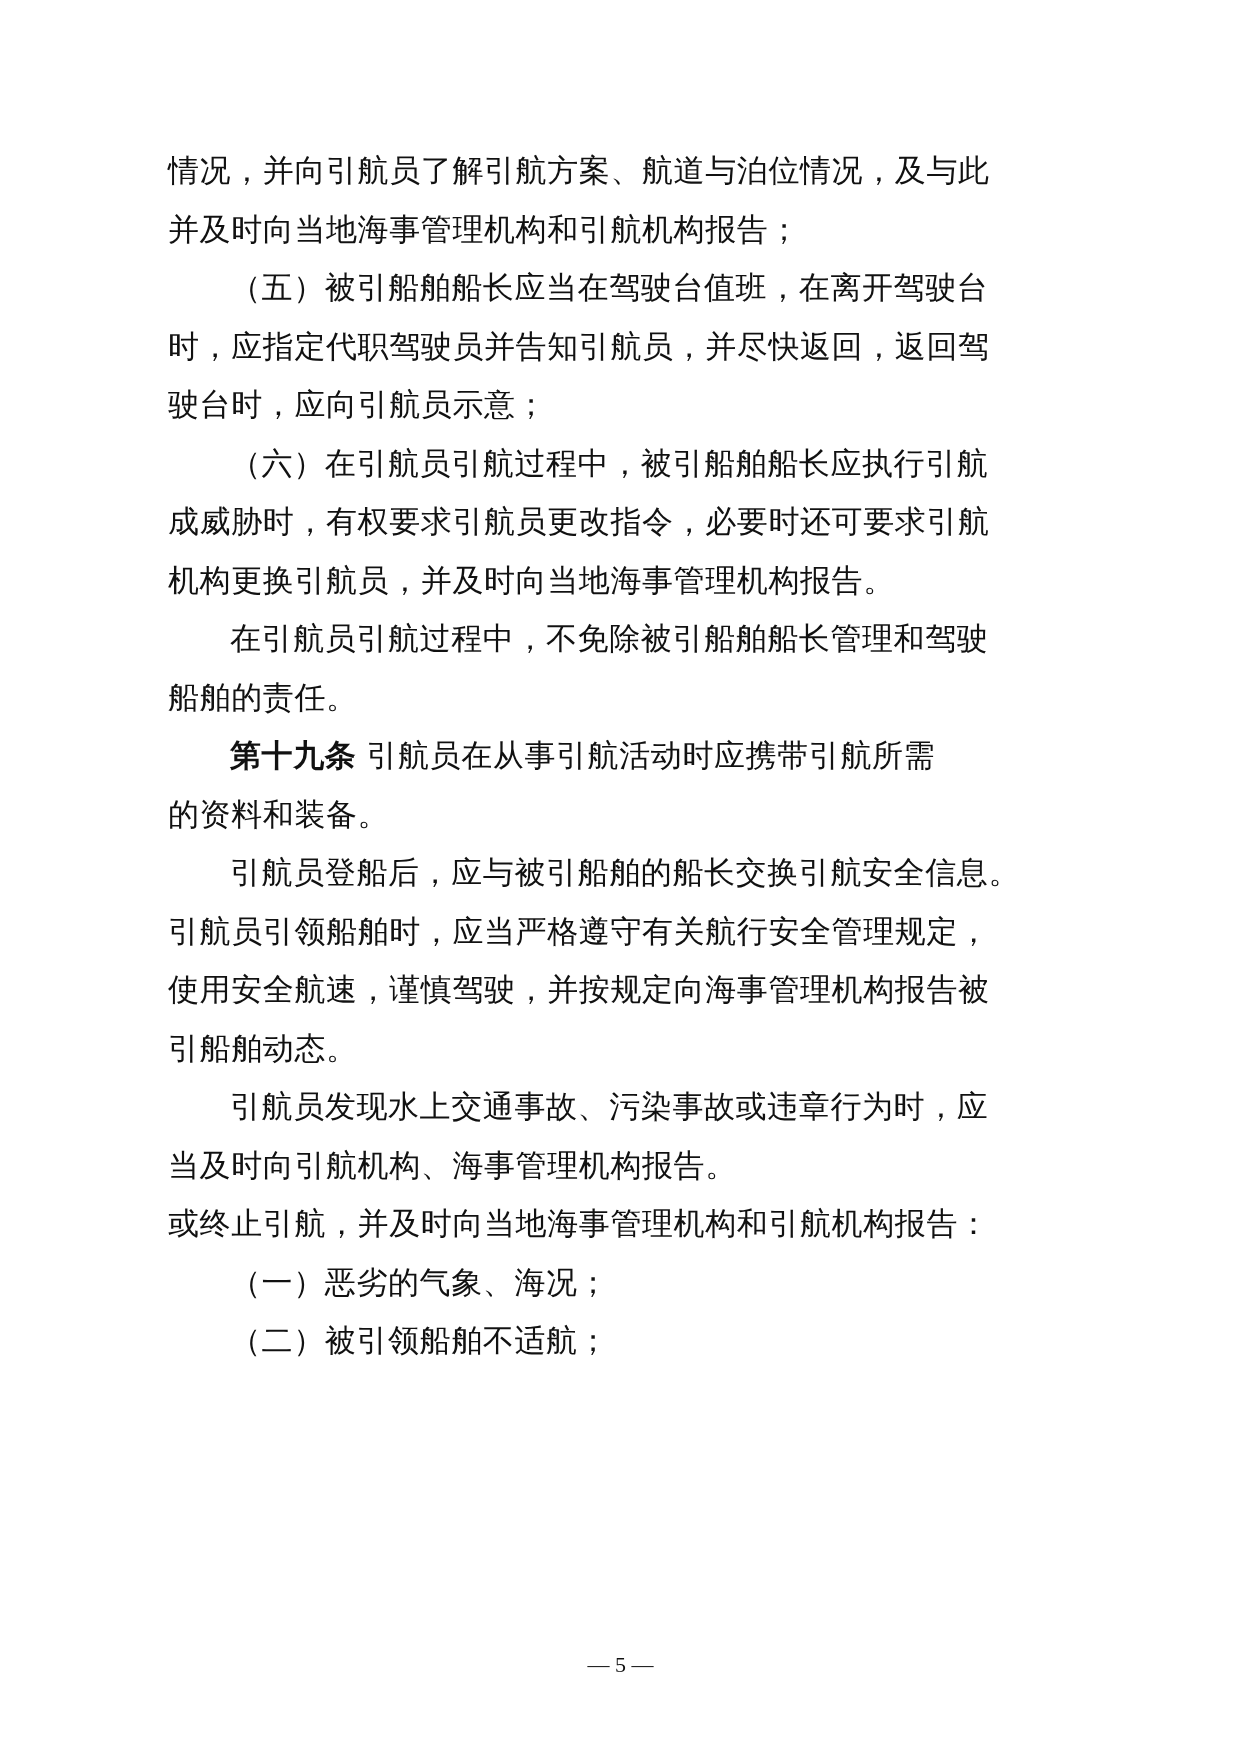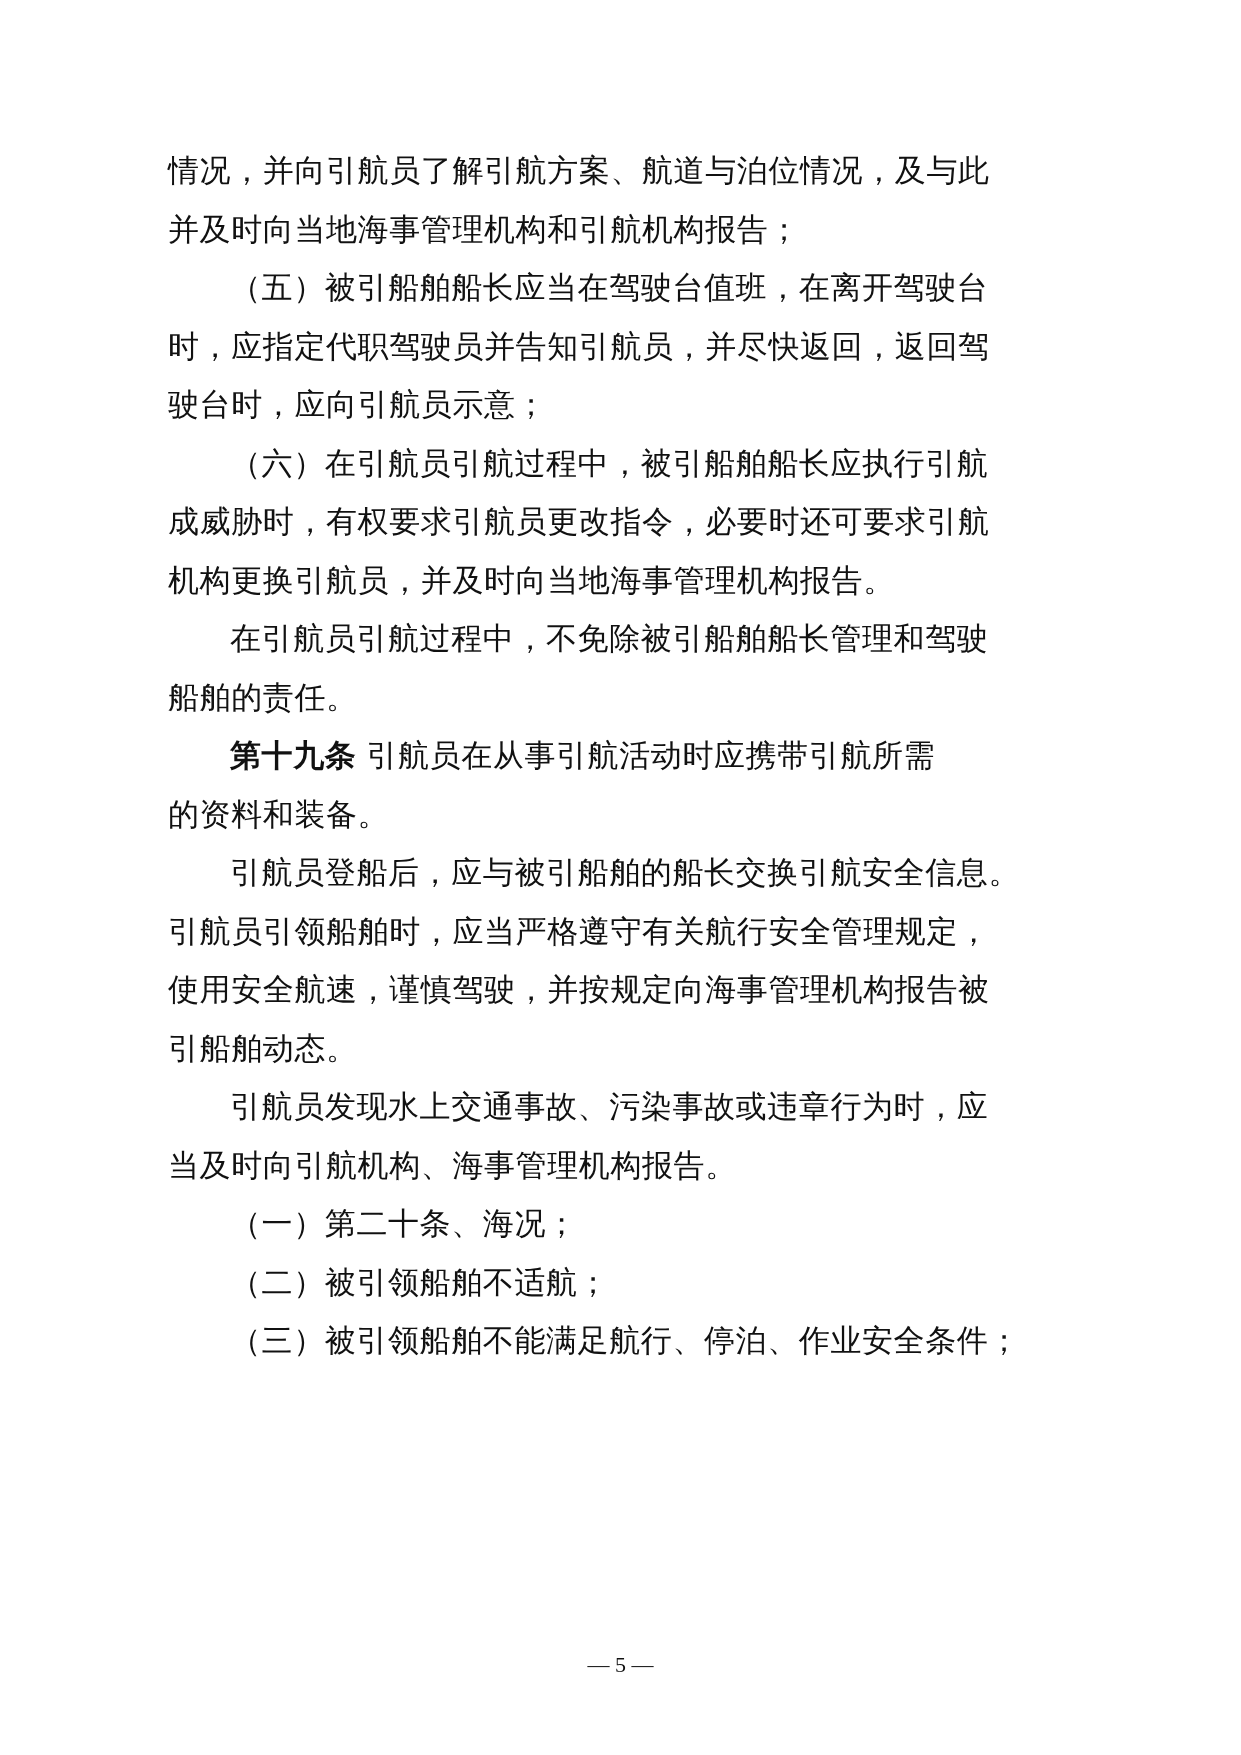--- a/index.html
+++ b/index.html
@@ -40,18 +40,18 @@
     <div class="line indent just"><span>在引航员引航过程中，不免除被引船舶船长管理和驾驶</span></div>
     <div class="line"><span>船舶的责任。</span></div>
     <div class="line indent"><span class="art">第十九条</span><span>引航员在从事引航活动时应携带引航所需</span></div>
     <div class="line"><span>的资料和装备。</span></div>
     <div class="line indent just"><span>引航员登船后，应与被引船舶的船长交换引航安全信息。</span></div>
     <div class="line just"><span>引航员引领船舶时，应当严格遵守有关航行安全管理规定，</span></div>
     <div class="line just"><span>使用安全航速，谨慎驾驶，并按规定向海事管理机构报告被</span></div>
     <div class="line"><span>引船舶动态。</span></div>
     <div class="line indent just"><span>引航员发现水上交通事故、污染事故或违章行为时，应</span></div>
     <div class="line"><span>当及时向引航机构、海事管理机构报告。</span></div>
-    <div class="line indent"><span>（一）第二十条、海况；</span></div>
+    <div class="line just"><span>或终止引航，并及时向当地海事管理机构和引航机构报告：</span></div>
+    <div class="line indent"><span>（一）恶劣的气象、海况；</span></div>
     <div class="line indent"><span>（二）被引领船舶不适航；</span></div>
-    <div class="line indent"><span>（三）被引领船舶不能满足航行、停泊、作业安全条件；</span></div>
   </div>
   <div class="footer">— 5 —</div>
 </div>
 
 </body></html>

